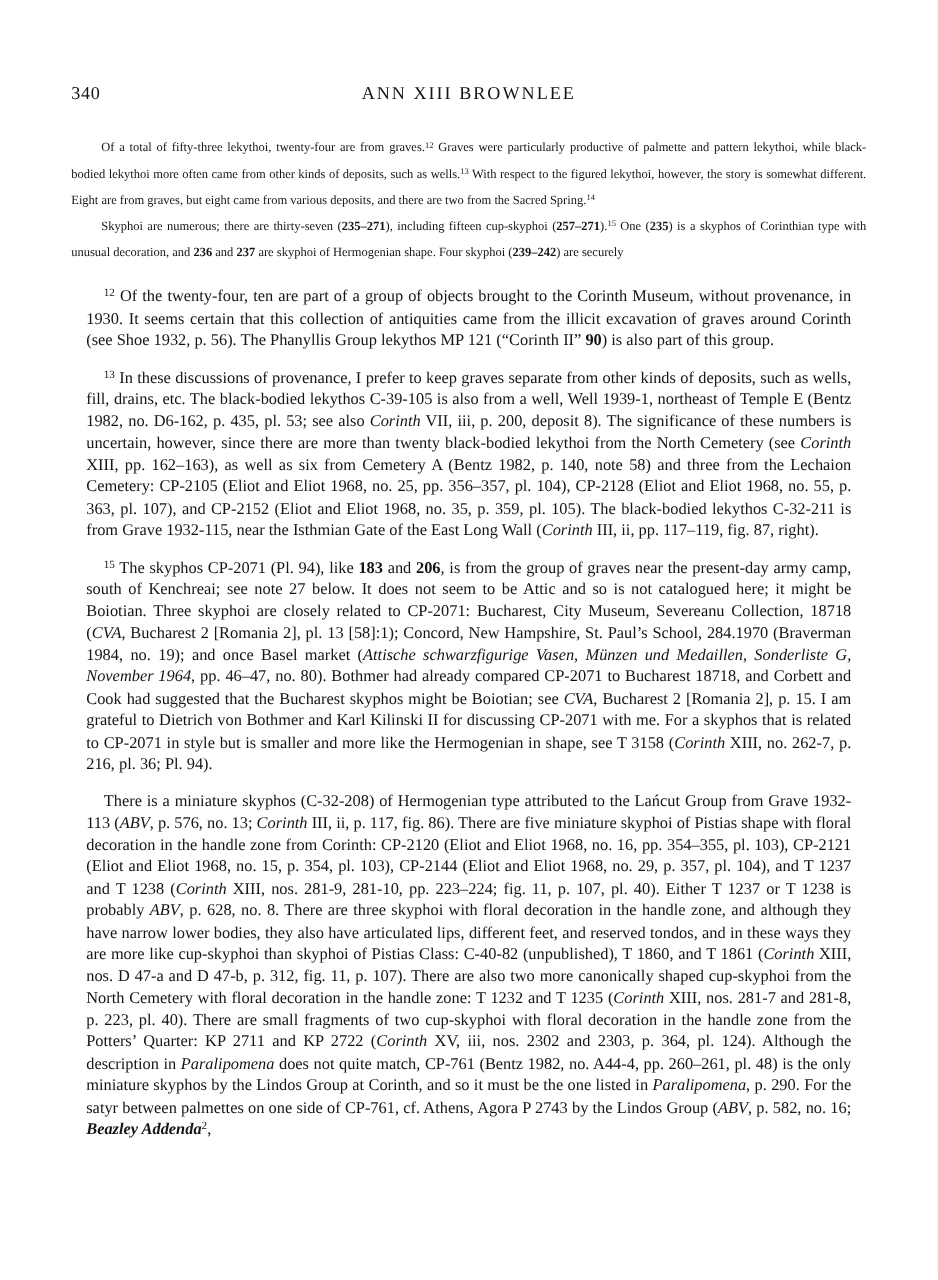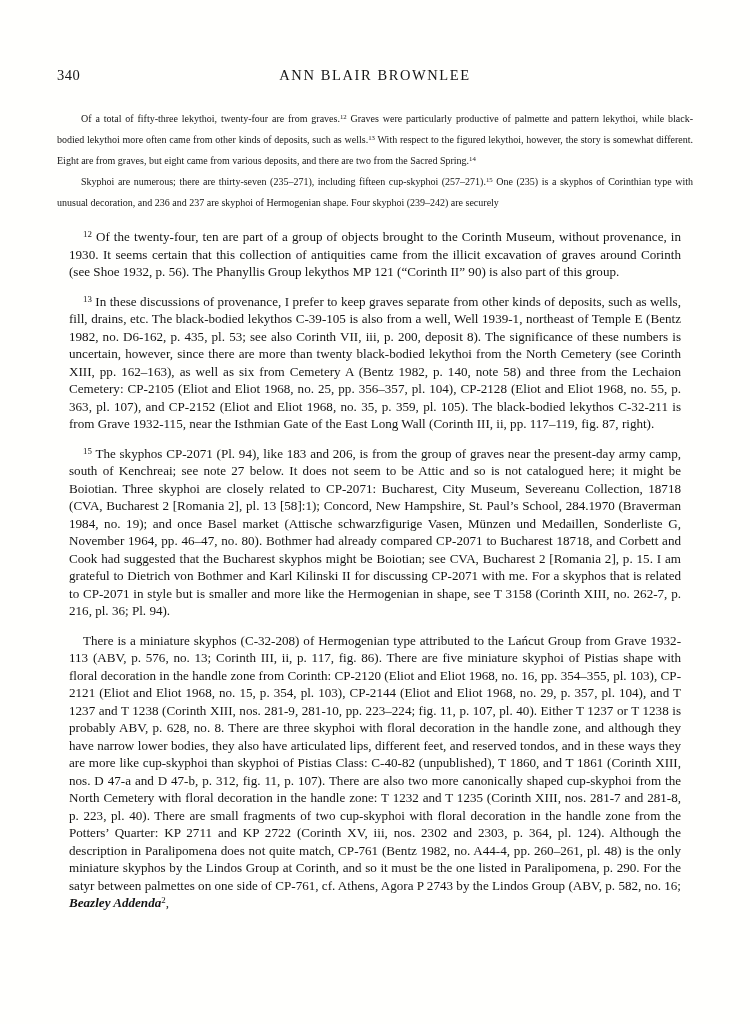--- a/index.html
+++ b/index.html
@@ -30,32 +30,32 @@
     text-align: justify;
   }
   .footnote { margin: 12px; text-indent: 14px; }
   sup {
     font-size: 0.68em;
     line-height: 0;
     vertical-align: baseline;
     position: relative;
     top: -0.45em;
   }
-  .f-b  { font-weight: normal; }
-  .f-i  { }
+  .f-b  { font-weight: bold; }
+  .f-i  { font-style: italic; }
   .f-bi { font-weight: bold; font-style: italic; }
 </style>
 </head>
 <body>
 
 <div class="paper-page">
 
   <header class="running-header">
     <span class="page-num">340</span>
-    <span class="running-head">ANN BLAIR BROWNLEE</span>
+    <span class="running-head">ANN XIII BROWNLEE</span>
   </header>
 
   <main class="body-text">
     <p class="body-para"><span>Of a total of fifty-three lekythoi, twenty-four are from graves.</span><sup>12</sup><span> Graves were particularly productive of palmette and pattern lekythoi, while black-bodied lekythoi more often came from other kinds of deposits, such as wells.</span><sup>13</sup><span> With respect to the figured lekythoi, however, the story is somewhat different.  Eight are from graves, but eight came from various deposits, and there are two from the Sacred Spring.</span><sup>14</sup></p>
     <p class="body-para"><span>Skyphoi are numerous; there are thirty-seven (</span><span class="f-b">235–271</span><span>), including fifteen cup-skyphoi (</span><span class="f-b">257–271</span><span>).</span><sup>15</sup><span>  One (</span><span class="f-b">235</span><span>) is a skyphos of Corinthian type with unusual decoration, and </span><span class="f-b">236</span><span> and </span><span class="f-b">237</span><span> are skyphoi of Hermogenian shape.  Four skyphoi (</span><span class="f-b">239–242</span><span>) are securely</span></p>
   </main>
 
   <section class="footnotes">
     <p class="footnote"><sup>12</sup><span> Of the twenty-four, ten are part of a group of objects brought to the Corinth Museum, without provenance, in 1930.  It seems certain that this collection of antiquities came from the illicit excavation of graves around Corinth (see Shoe 1932, p. 56).  The Phanyllis Group lekythos MP 121 (“Corinth II” </span><span class="f-b">90</span><span>) is also part of this group.</span></p>
     <p class="footnote"><sup>13</sup><span> In these discussions of provenance, I prefer to keep graves separate from other kinds of deposits, such as wells, fill, drains, etc.  The black-bodied lekythos C-39-105 is also from a well, Well 1939-1, northeast of Temple E (Bentz 1982, no. D6-162, p. 435, pl. 53; see also </span><span class="f-i">Corinth</span><span> VII, iii, p. 200, deposit 8).  The significance of these numbers is uncertain, however, since there are more than twenty black-bodied lekythoi from the North Cemetery (see </span><span class="f-i">Corinth</span><span> XIII, pp. 162–163), as well as six from Cemetery A (Bentz 1982, p. 140, note 58) and three from the Lechaion Cemetery: CP-2105 (Eliot and Eliot 1968, no. 25, pp. 356–357, pl. 104), CP-2128 (Eliot and Eliot 1968, no. 55, p. 363, pl. 107), and CP-2152 (Eliot and Eliot 1968, no. 35, p. 359, pl. 105).  The black-bodied lekythos C-32-211 is from Grave 1932-115, near the Isthmian Gate of the East Long Wall (</span><span class="f-i">Corinth</span><span> III, ii, pp. 117–119, fig. 87, right).</span></p>

